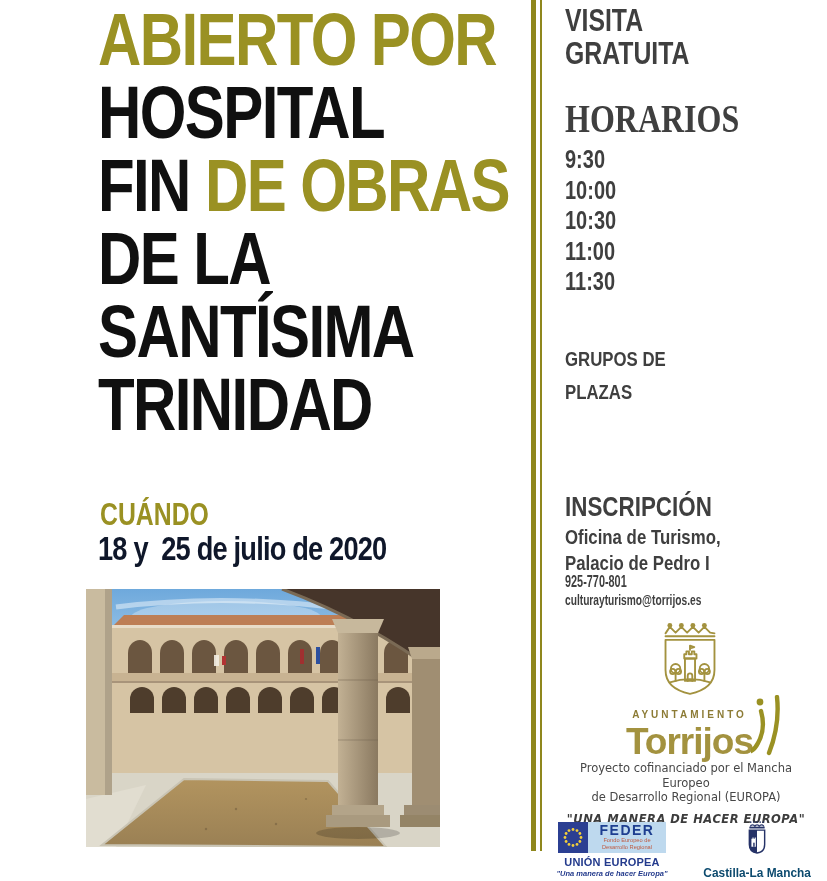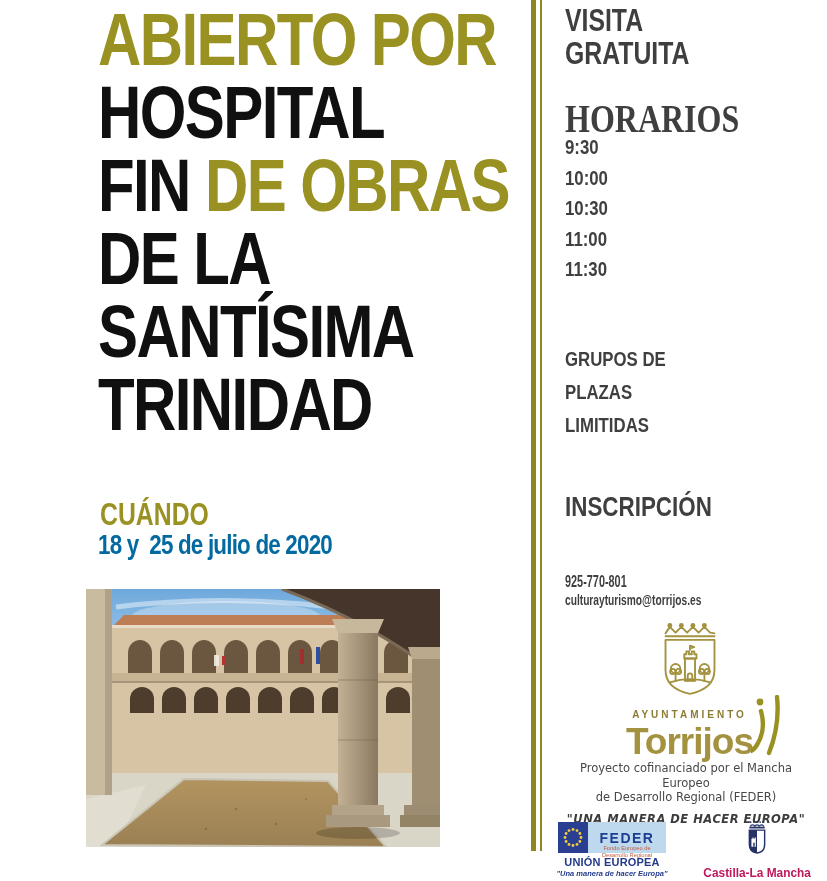--- a/index.html
+++ b/index.html
@@ -11,35 +11,35 @@
   .cd{display:inline-block;transform:scaleX(0.8);transform-origin:0 0;white-space:nowrap;}
   .cdc{display:inline-block;transform:scaleX(0.8);transform-origin:50% 0;white-space:nowrap;}
 
   
   .title-block{position:absolute;left:98px;top:3px;}
   .title-line{font-weight:bold;font-size:75px;line-height:73px;letter-spacing:-2px;}
   .olive{color:#9a9123;}
   .black{color:#101010;}
 
   .cuando{position:absolute;left:100px;top:497px;font-weight:bold;font-size:31px;color:#9a9123;}
-  .event-date{position:absolute;left:98px;top:529px;font-weight:bold;font-size:28px;color:#0369a1;letter-spacing:-1px;}
+  .event-date{position:absolute;left:98px;top:529px;font-weight:bold;font-size:34px;color:#0f172a;letter-spacing:-1px;}
   .event-date .cd{white-space:pre;}
 
   .photo{position:absolute;left:86px;top:589px;width:354px;height:258px;}
 
   
   .divider-thick{position:absolute;left:531px;top:0;width:5px;height:851px;background:#8f871d;}
   .divider-thin{position:absolute;left:540px;top:0;width:2px;height:851px;background:#8f871d;}
 
   
   .right-col{position:absolute;left:552px;top:0;width:275px;height:649px;color:#3f3f3f;}
   .rc{position:absolute;left:13px;font-weight:bold;}
   .visita{top:4px;font-size:31px;line-height:33px;}
   .horarios{top:95px;font-size:40px;font-family:Liberation Serif, serif;}
-  .times{top:132px;font-size:21px;line-height:30.6px;}
+  .times{top:144px;font-size:25px;line-height:30.6px;}
   .grupos{top:342px;font-size:21px;line-height:33px;}
   .inscripcion{top:491px;font-size:28px;}
   .addr{top:524px;font-size:21px;line-height:25.5px;}
   .phone{top:572px;font-size:17px;text-decoration:underline;}
   .phone .cd{transform:scaleX(0.64);}
   .email{top:591px;font-size:15px;}
   .email .cd{transform:scaleX(0.68);}
 
   
   .torrijos-logo{position:absolute;left:0;top:618px;width:275px;text-align:center;}
@@ -49,28 +49,28 @@
   .tstrokes{position:absolute;right:-34px;top:-26px;}
 
   
   .funding{position:absolute;left:6px;top:761px;width:256px;text-align:center;
     font-family:"DejaVu Sans",sans-serif;color:#474747;font-size:11.5px;line-height:14.5px;}
   .funding .slogan{margin-top:7px;font-style:italic;font-weight:bold;font-size:11.5px;letter-spacing:0.5px;color:#3c3c3c;}
 
   
   .eu-group{position:absolute;left:2px;top:822px;width:116px;text-align:center;}
   .flag-row{display:flex;justify-content:center;align-items:stretch;height:31px;}
-  .feder-box{width:78px;height:31px;background:#bed9ee;box-sizing:border-box;padding-top:9px;}
+  .feder-box{width:78px;height:31px;background:#bed9ee;box-sizing:border-box;padding-top:1px;}
   .feder-label{font-size:14px;font-weight:bold;color:#1d3e90;letter-spacing:1.5px;line-height:14px;}
   .feder-sub{font-size:6px;line-height:6.5px;color:#bf5a40;transform:scaleX(0.95);}
   .union-label{font-size:11px;font-weight:bold;color:#233a8c;margin-top:3px;letter-spacing:0.2px;}
   .union-slogan{font-size:7.5px;font-weight:bold;font-style:italic;color:#233a8c;margin-top:1px;}
 
   .clm-group{position:absolute;left:138px;top:820px;width:134px;text-align:center;}
-  .clm-label{font-size:13.5px;font-weight:bold;color:#be185d;margin-top:1px;}
+  .clm-label{font-size:13.5px;font-weight:bold;color:#0c4a6e;margin-top:1px;}
   .clm-label .cdc{transform:scaleX(0.88);}
 </style>
 </head>
 <body>
 
 <div class="poster">
 
   <div class="title-block">
     <div class="title-line olive"><span class="cd">ABIERTO POR</span></div>
     <div class="title-line black"><span class="cd">HOSPITAL</span></div>
@@ -192,24 +192,27 @@
       <div><span class="cd">9:30</span></div>
       <div><span class="cd">10:00</span></div>
       <div><span class="cd">10:30</span></div>
       <div><span class="cd">11:00</span></div>
       <div><span class="cd">11:30</span></div>
     </div>
 
     <div class="rc grupos">
       <div><span class="cd">GRUPOS DE</span></div>
       <div><span class="cd">PLAZAS</span></div>
-      <div><span class="cd">LIMITIDAS</span></div>
     </div>
 
     <div class="rc inscripcion"><span class="cd">INSCRIPCIÓN</span></div>
+    <div class="rc addr">
+      <div><span class="cd">Oficina de Turismo,</span></div>
+      <div><span class="cd">Palacio de Pedro I</span></div>
+    </div>
     <div class="rc phone"><span class="cd">925-770-801</span></div>
     <div class="rc email"><span class="cd">culturayturismo@torrijos.es</span></div>
 
     <div class="torrijos-logo">
       <svg width="72" height="84" viewBox="0 0 100 116" xmlns="http://www.w3.org/2000/svg">
         <g stroke="#a3923f" stroke-width="2.6" fill="none" stroke-linecap="round" stroke-linejoin="round">
           <polyline points="16,21 22,12 30,20 38,12 46,20 54,12 62,20 70,12 78,20 84,21"></polyline>
           <line x1="16" y1="25" x2="84" y2="25"></line>
           <path d="M16,30 H84 V72 Q84,98 50,105 Q16,98 16,72 Z"></path>
           <path d="M22,89 Q50,80 78,89"></path>
@@ -239,21 +242,21 @@
         <svg class="tstrokes" width="36" height="78" viewBox="0 0 36 78" xmlns="http://www.w3.org/2000/svg">
           <circle cx="9" cy="7" r="3.4" fill="#9a9123"></circle>
           <path d="M10,16 q5,18 -3,32 q-3,6 -7,8" stroke="#9a9123" stroke-width="4.4" fill="none" stroke-linecap="round"></path>
           <path d="M26,2 q3,28 -8,56" stroke="#9a9123" stroke-width="4.4" fill="none" stroke-linecap="round"></path>
         </svg>
       </div>
     </div>
 
     <div class="funding">
       <div>Proyecto cofinanciado por  el Mancha  Europeo</div>
-      <div>de Desarrollo Regional (FEDER)</div>
+      <div>de Desarrollo Regional (EUROPA)</div>
       <div class="slogan">"UNA MANERA DE HACER EUROPA"</div>
     </div>
 
     <div class="eu-group">
       <div class="flag-row">
         <svg width="30" height="31" viewBox="0 0 30 31" xmlns="http://www.w3.org/2000/svg">
           <rect x="0" y="0" width="30" height="31" fill="#2b3f92"></rect>
           <g fill="#f3cf3a">
             <circle cx="15" cy="7.5" r="1.4"></circle>
               <circle cx="19" cy="8.6" r="1.4"></circle>

